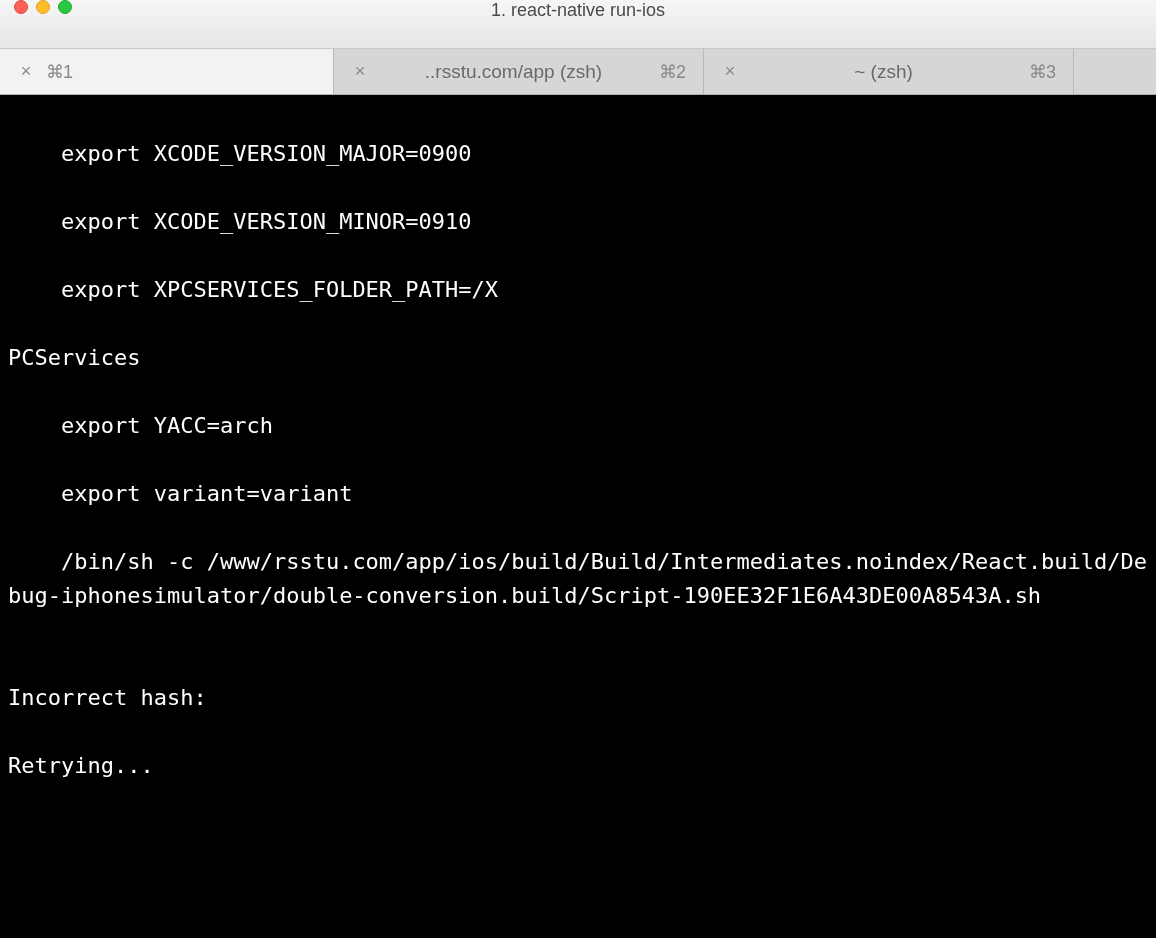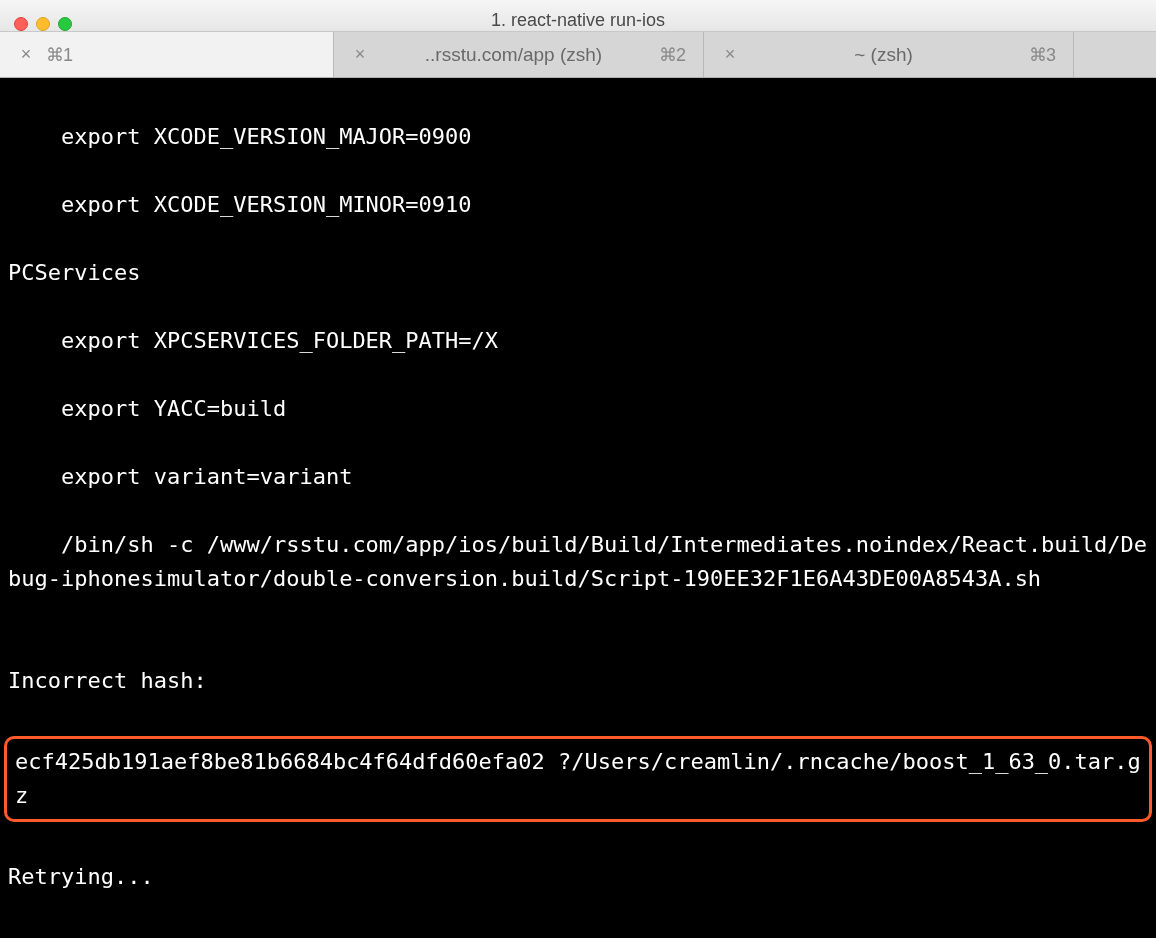--- a/index.html
+++ b/index.html
@@ -8,25 +8,25 @@
       box-sizing: border-box;
     }
     body {
       font-family: -apple-system, BlinkMacSystemFont, "Helvetica Neue", sans-serif;
       background: #000;
       width: 1156px;
       height: 938px;
       overflow: hidden;
     }
     .titlebar {
-      height: 32px;
+      height: 49px;
       background: linear-gradient(to bottom, #f6f6f6, #e6e6e6);
       border-bottom: 1px solid #c8c8c8;
       display: flex;
-      align-items: flex-end;
+      align-items: flex-start;
       position: relative;
     }
     .traffic-lights {
       display: flex;
       gap: 8px;
       padding-left: 14px;
     }
     .traffic-light {
       width: 14px;
       height: 14px;
@@ -130,28 +130,27 @@
   <div class="tab tab3">
     <span class="tab-close">×</span>
     <span class="tab-label">~ (zsh)</span>
     <span class="tab-shortcut">⌘3</span>
   </div>
 </div>
 
 <div class="terminal">
 <span class="term-line">    export XCODE_VERSION_MAJOR=0900</span>
 <span class="term-line">    export XCODE_VERSION_MINOR=0910</span>
+<span class="term-line">    export XPCSERVICES_FOLDER_PATH=/X</span>
 <span class="term-line">PCServices</span>
-<span class="term-line">    export XPCSERVICES_FOLDER_PATH=/X</span>
-<span class="term-line">    export YACC=build</span>
+<span class="term-line">    export YACC=arch</span>
 <span class="term-line">    export variant=variant</span>
 <span class="term-line">    /bin/sh -c /www/rsstu.com/app/ios/build/Build/Intermediates.noindex/React.build/Debug-iphonesimulator/double-conversion.build/Script-190EE32F1E6A43DE00A8543A.sh</span>
 <span class="term-line"></span>
 <span class="term-line">Incorrect hash:</span>
-<div class="highlight-box"><span>ecf425db191aef8be81b6684bc4f64dfd60efa02 ?/Users/creamlin/.rncache/boost_1_63_0.tar.gz</span></div>
 <span class="term-line">Retrying...</span>
 <span class="term-line"></span>
 
 <span class="term-line"></span>
 
 <span class="term-line"></span>
 
 
 </div>
 

